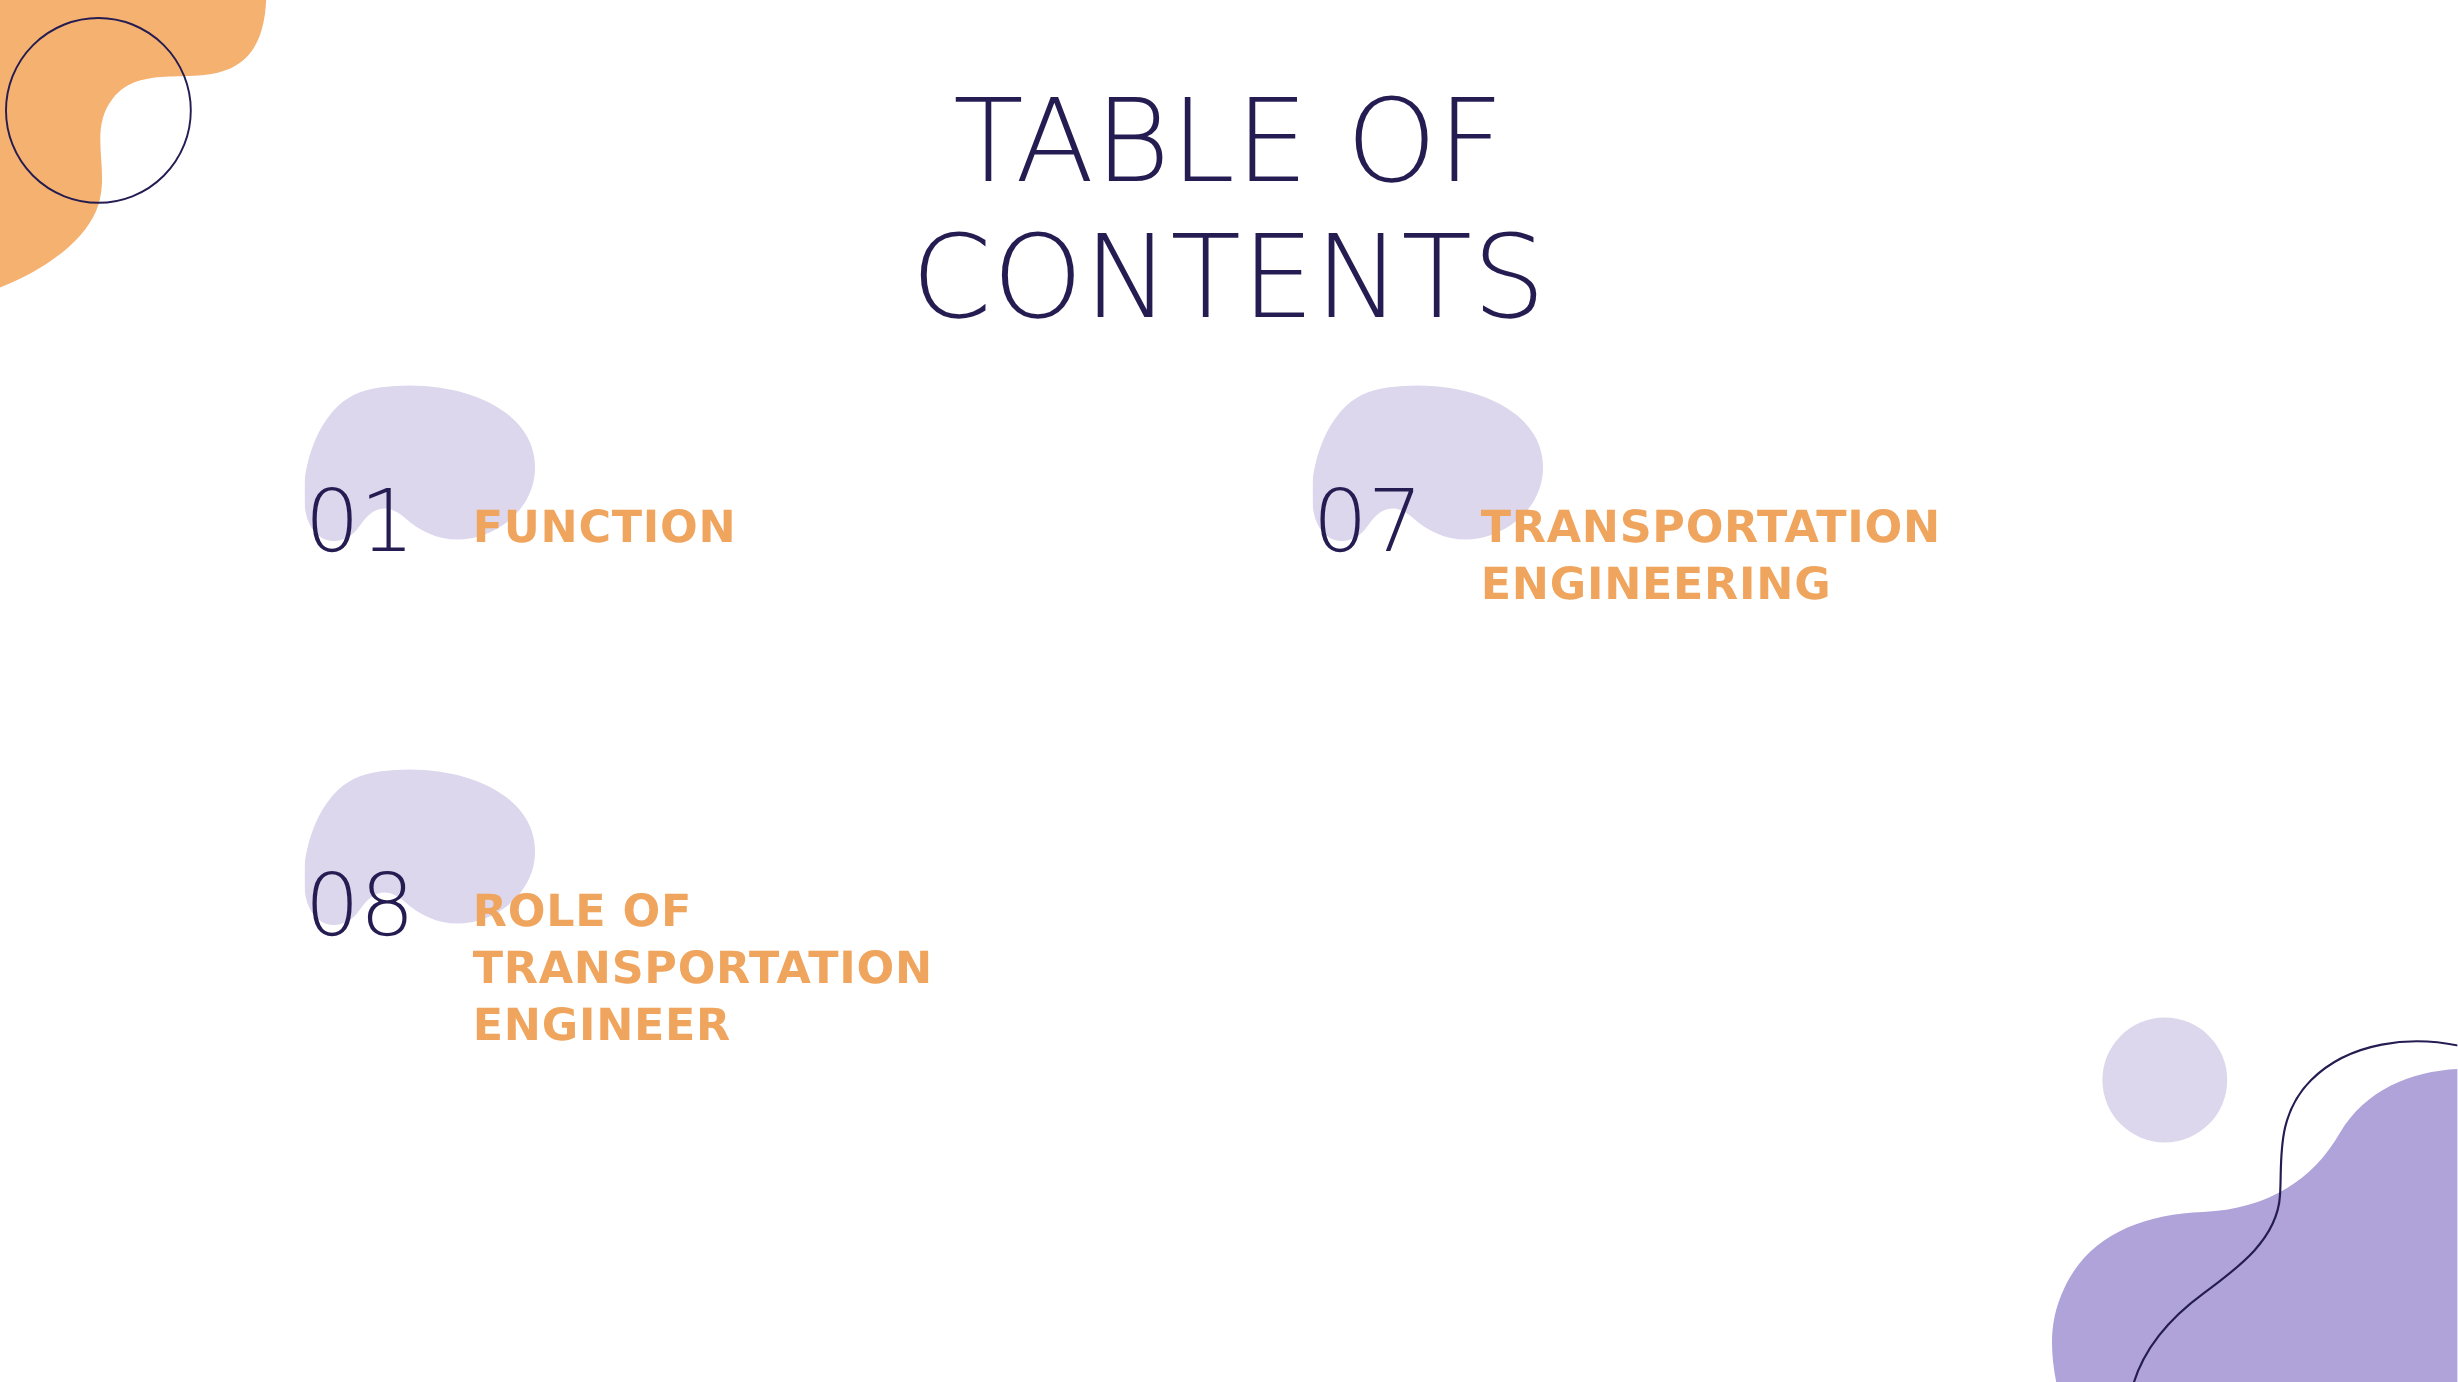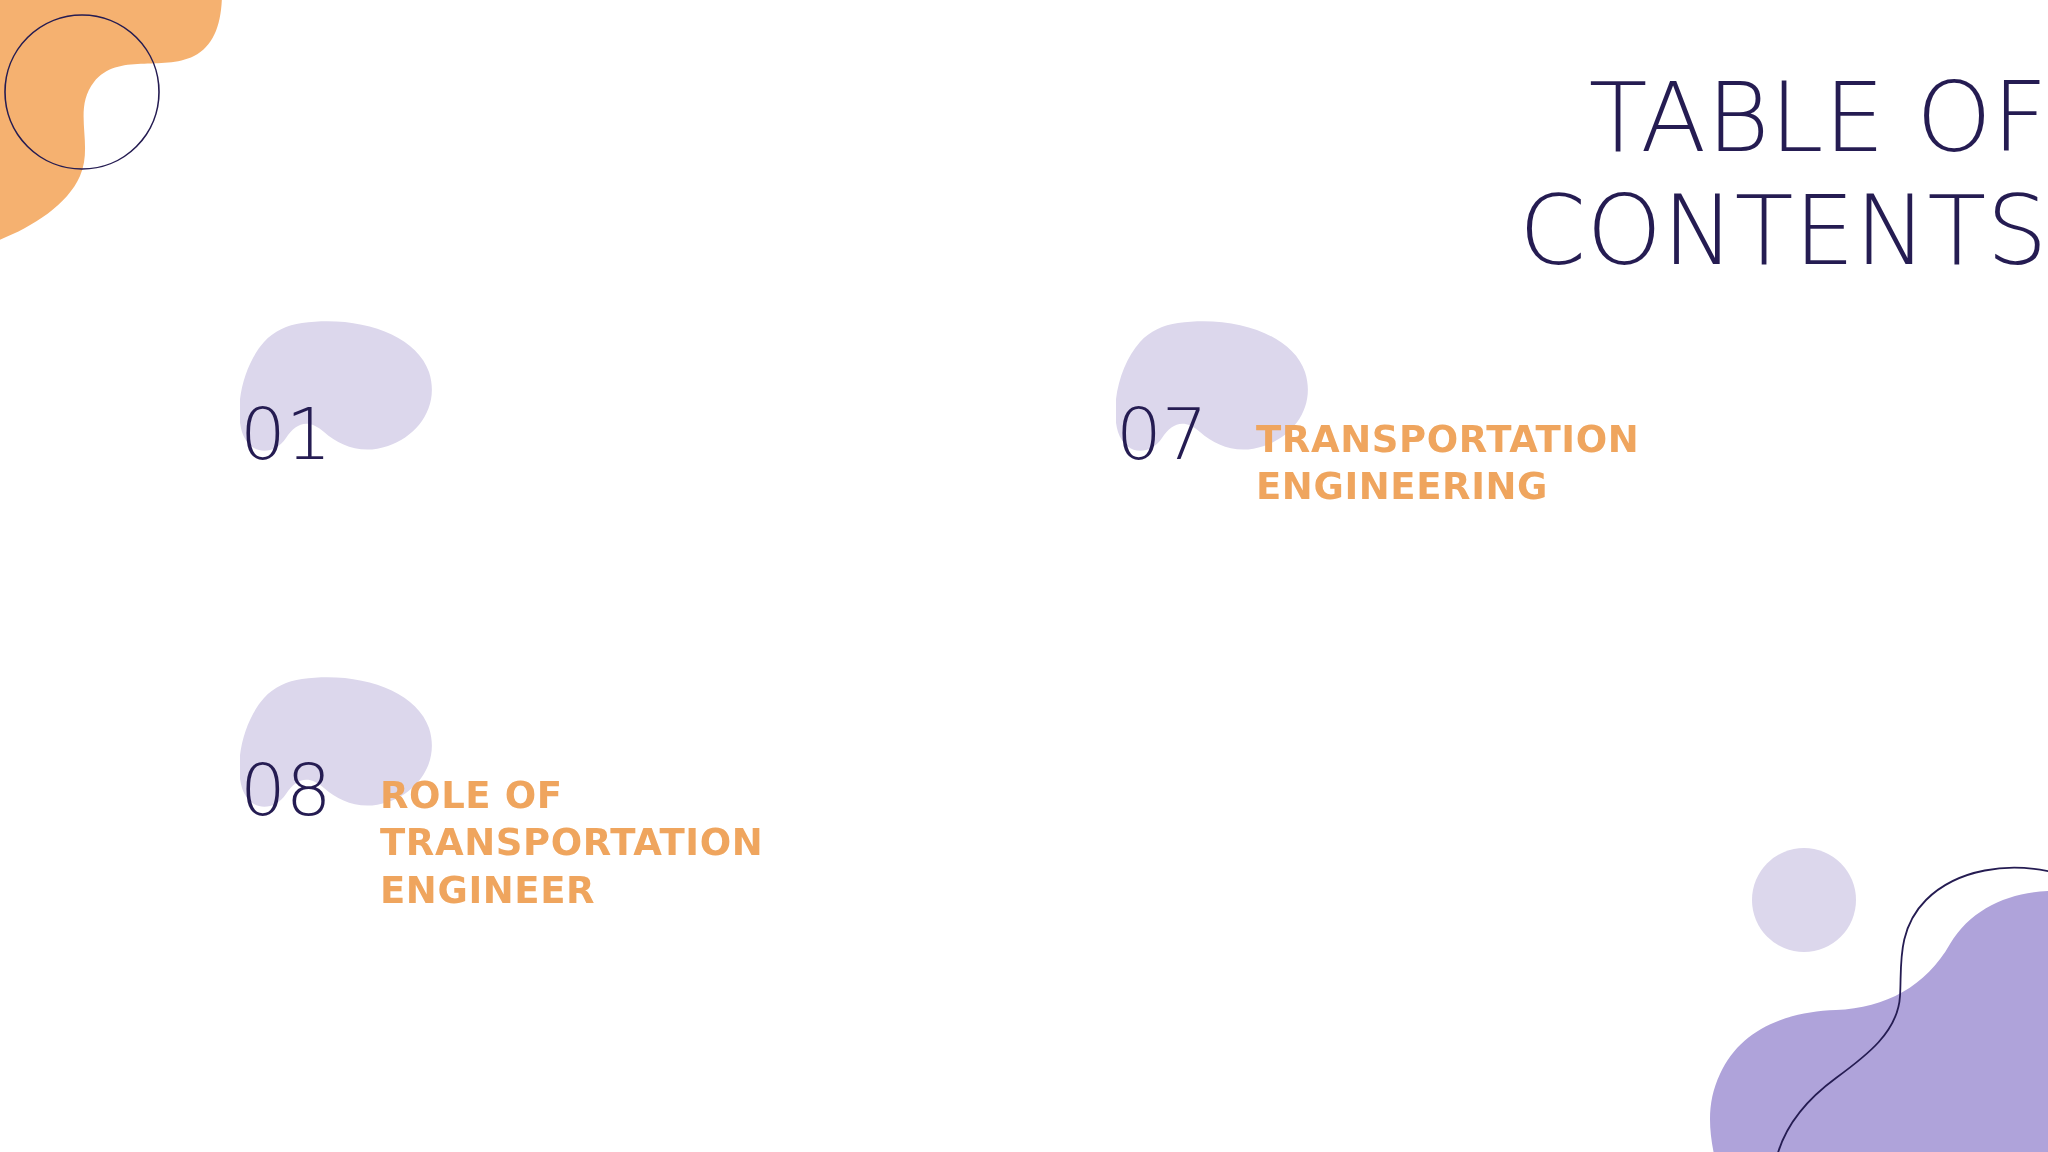--- a/index.html
+++ b/index.html
@@ -41,46 +41,45 @@
     width: 440px;
     height: 370px;
   }
 
   
   .title-wrap {
     position: absolute;
     left: 0;
     top: 62px;
     width: 2048px;
-    text-align: right;
+    text-align: center;
   }
   .title {
     display: inline-block;
     max-width: 780px;
     font-family: "DejaVu Sans", sans-serif;
     font-weight: 300;
     font-size: 96px;
     line-height: 1.18;
     letter-spacing: 0.5px;
     color: #251C52;
     white-space: pre-line;
   }
 
   
   .toc {
     position: absolute;
-    left: 240px;
+    left: 254px;
     top: 320px;
     width: 1620px;
     display: grid;
     grid-template-columns: 840px 780px;
     grid-template-rows: 320px auto;
     column-gap: 0;
     row-gap: 0;
-    gap: 36px;
   }
 
   .toc-item {
     position: relative;
     display: flex;
     align-items: flex-start;
   }
 
   
   .blob {
@@ -168,20 +167,21 @@
                  C 118 -5, 176 14, 189 52
                  C 200 86, 178 116, 148 126
                  C 122 135, 100 126, 84 112
                  C 68 98, 56 103, 46 118
                  C 34 136, 10 136, 2 112
                  C -6 86, 4 44, 24 22
                  C 34 11, 47 5, 62 3 Z" fill="#DCD7EC"></path>
       </svg>
       <div class="item-row">
         <div class="num">01</div>
+        <div class="label">FUNCTION</div>
       </div>
     </div>
 
 
     <div class="toc-item">
       <svg class="blob" viewBox="0 0 195 145" xmlns="http://www.w3.org/2000/svg">
         <path d="M 62 3
                  C 118 -5, 176 14, 189 52
                  C 200 86, 178 116, 148 126
                  C 122 135, 100 126, 84 112

